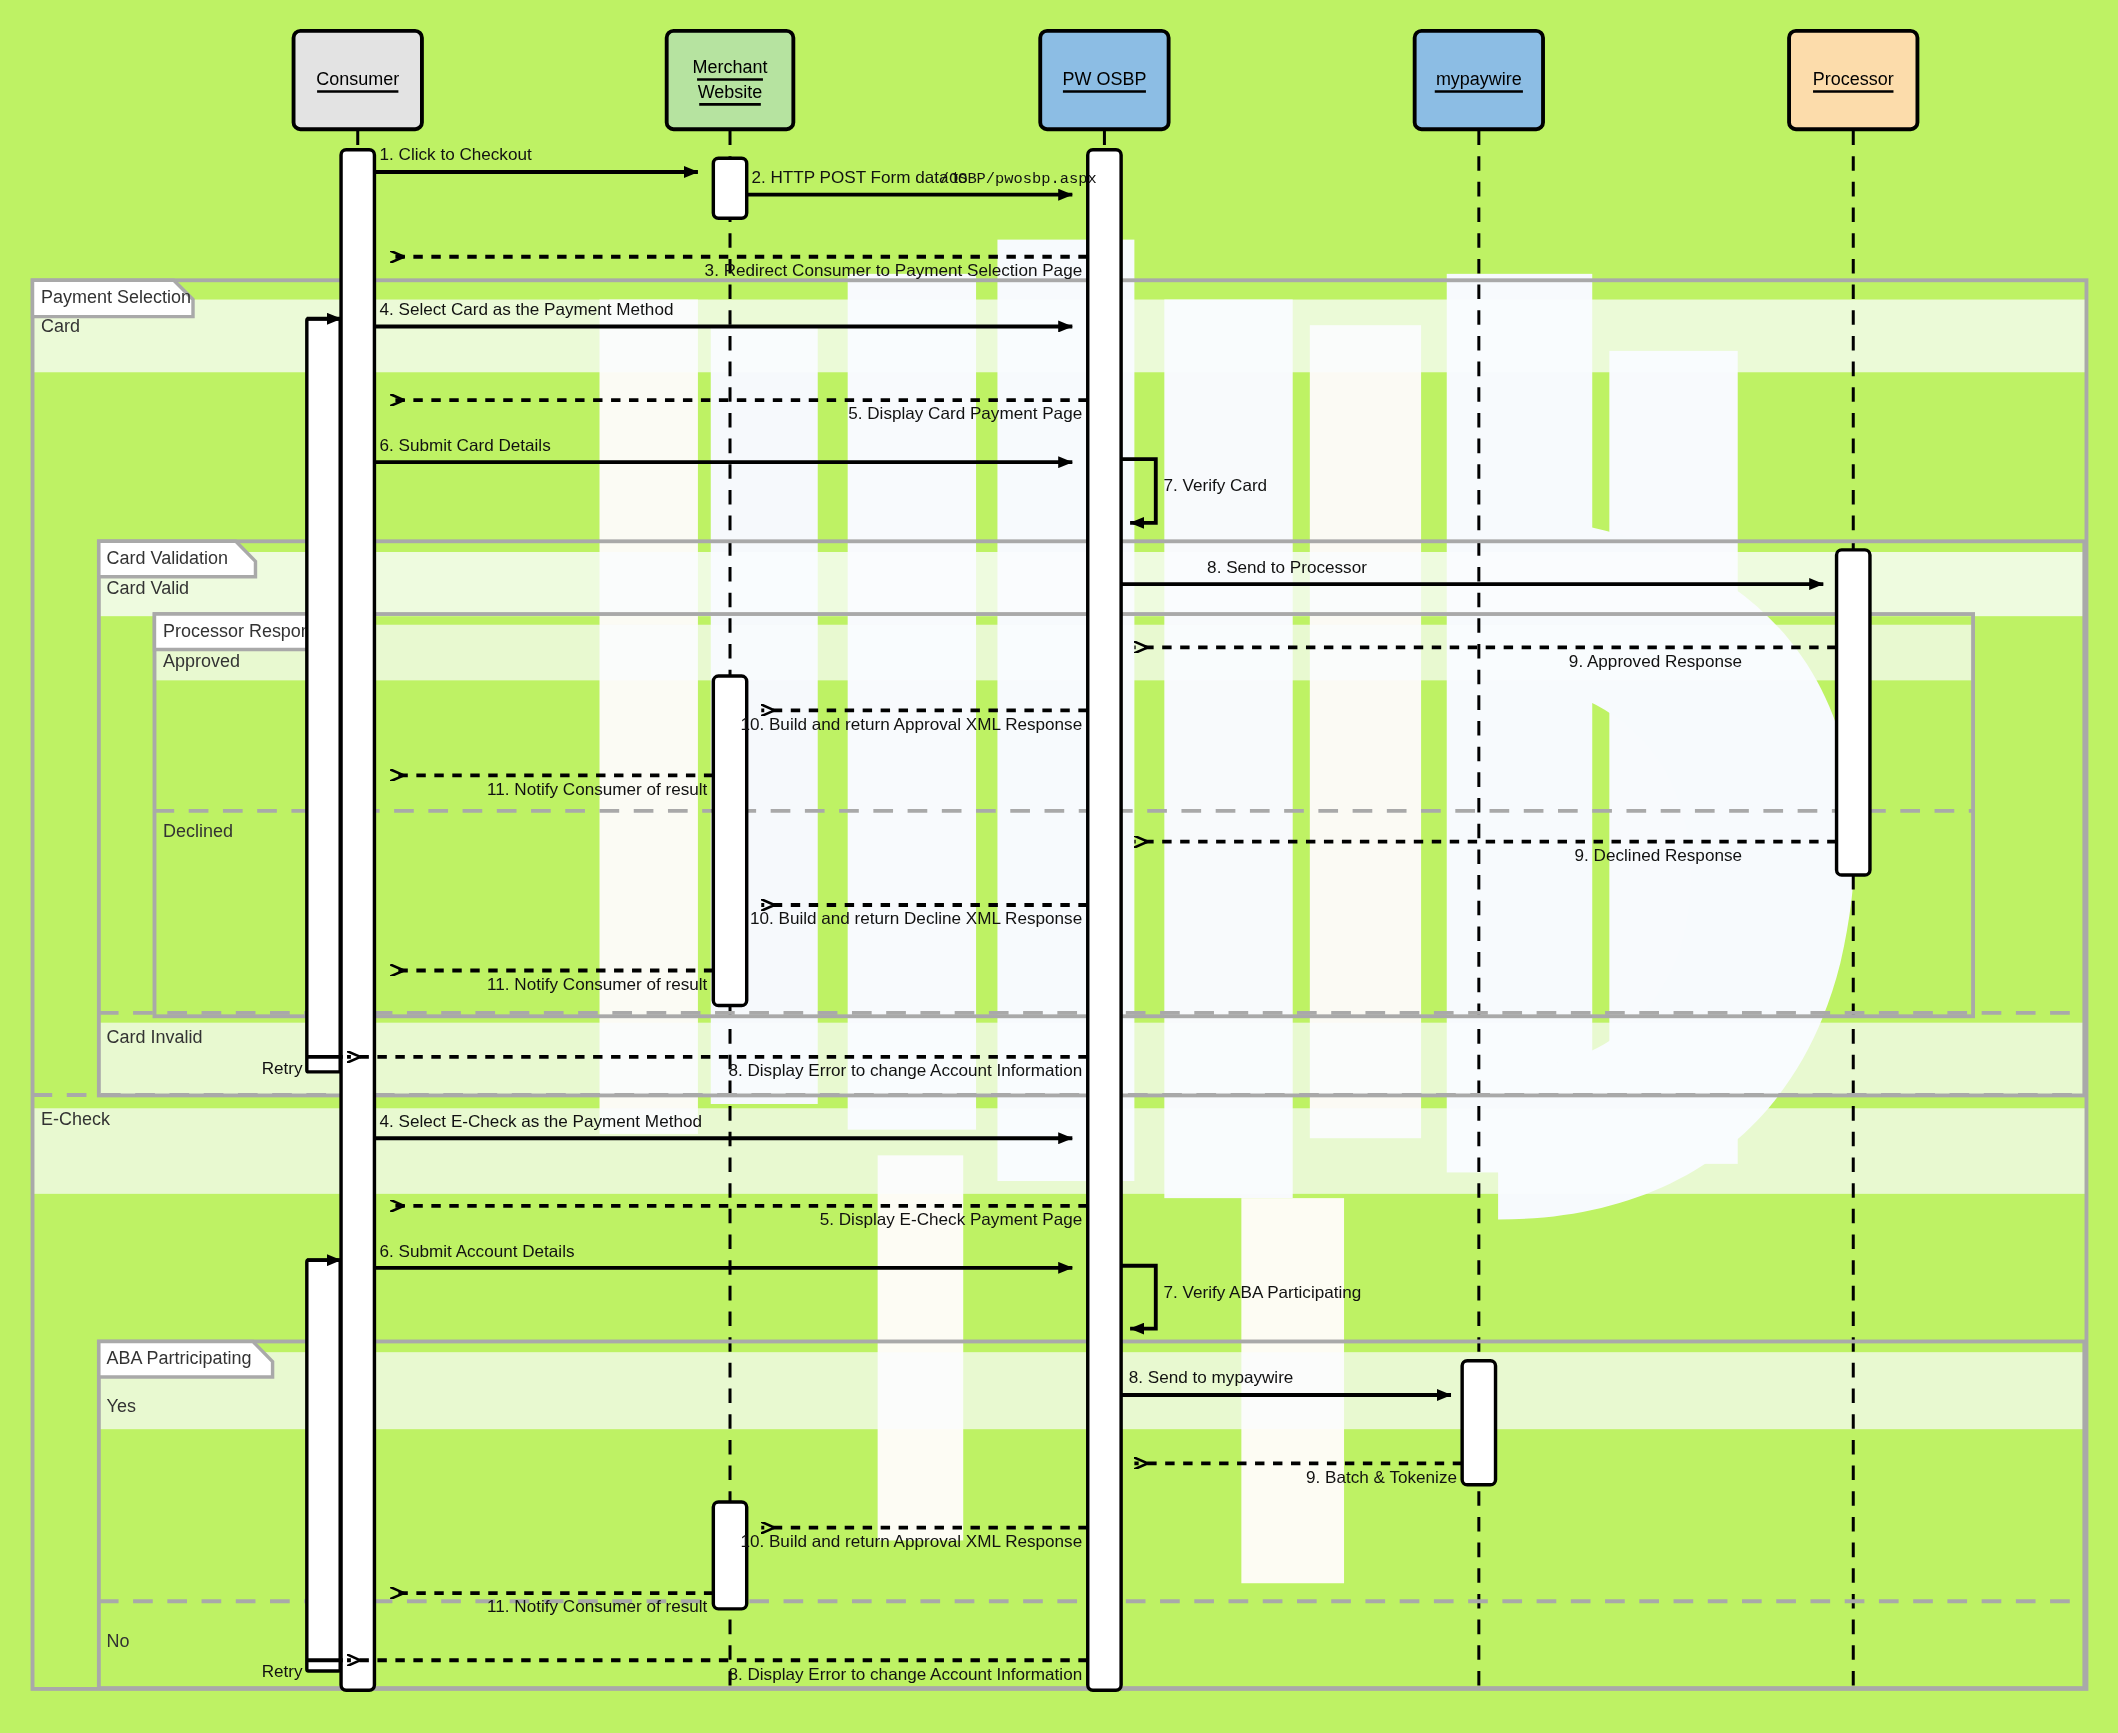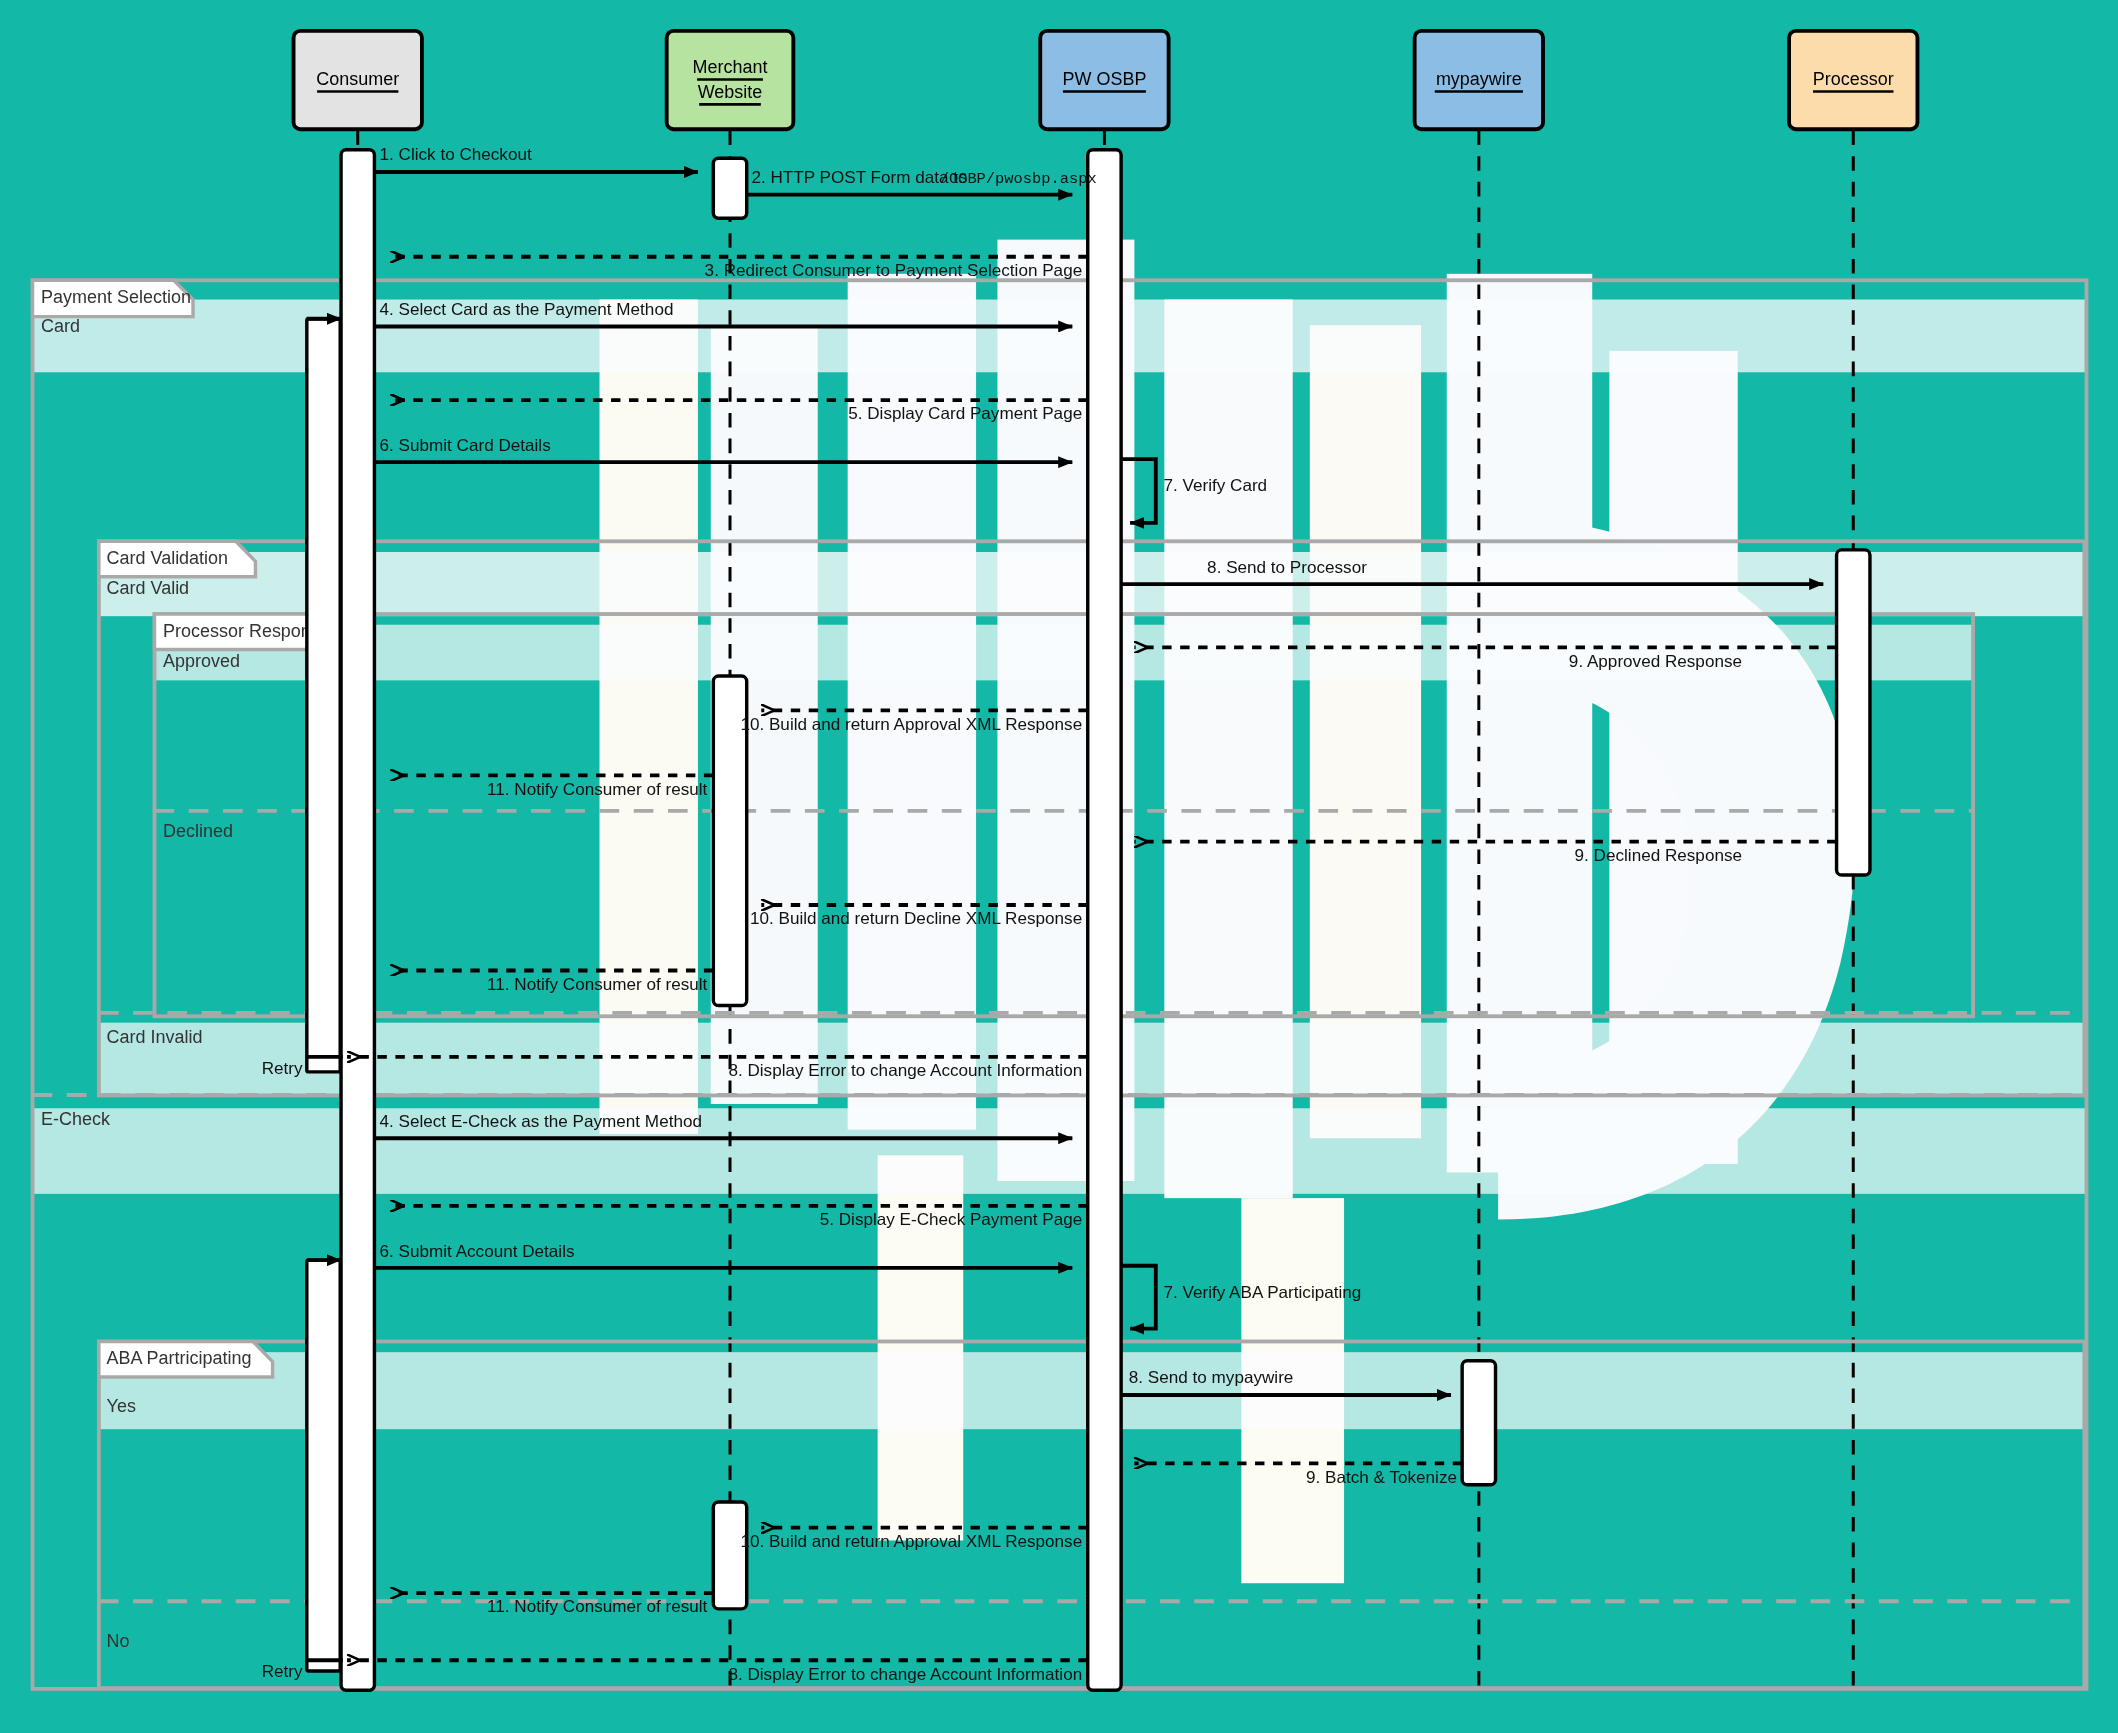--- a/index.html
+++ b/index.html
@@ -1,17 +1,17 @@
 <!DOCTYPE html>
 <html style="font-size:6.8px"><head>
 <meta charset="utf-8">
 <style>
   html,body{margin:0;padding:0;background:#ffffff;}
   body{font-family:"Liberation Sans",sans-serif;}
-  #stage{position:relative;width:2119px;height:1733px;background:#14b8a6;overflow:hidden;}
+  #stage{position:relative;width:2119px;height:1733px;background:#bef264;overflow:hidden;}
   svg#diagram{position:absolute;left:0;top:0;width:2119px;height:1733px;}
   .lbl{font-family:"Liberation Sans",sans-serif;font-size:40px;fill:#111;}
   .lbl-mono{font-family:"Liberation Mono",monospace;font-size:36px;fill:#111;}
   .head-lbl{font-family:"Liberation Sans",sans-serif;font-size:42px;fill:#000;text-anchor:middle;}
   .frag-lbl{font-family:"Liberation Sans",sans-serif;font-size:42px;fill:#333;}
   .guard-lbl{font-family:"Liberation Sans",sans-serif;font-size:42px;fill:#333;}
   .retry-lbl{font-family:"Liberation Sans",sans-serif;font-size:40px;fill:#111;text-anchor:end;}
 </style>
 </head>
 <body>

